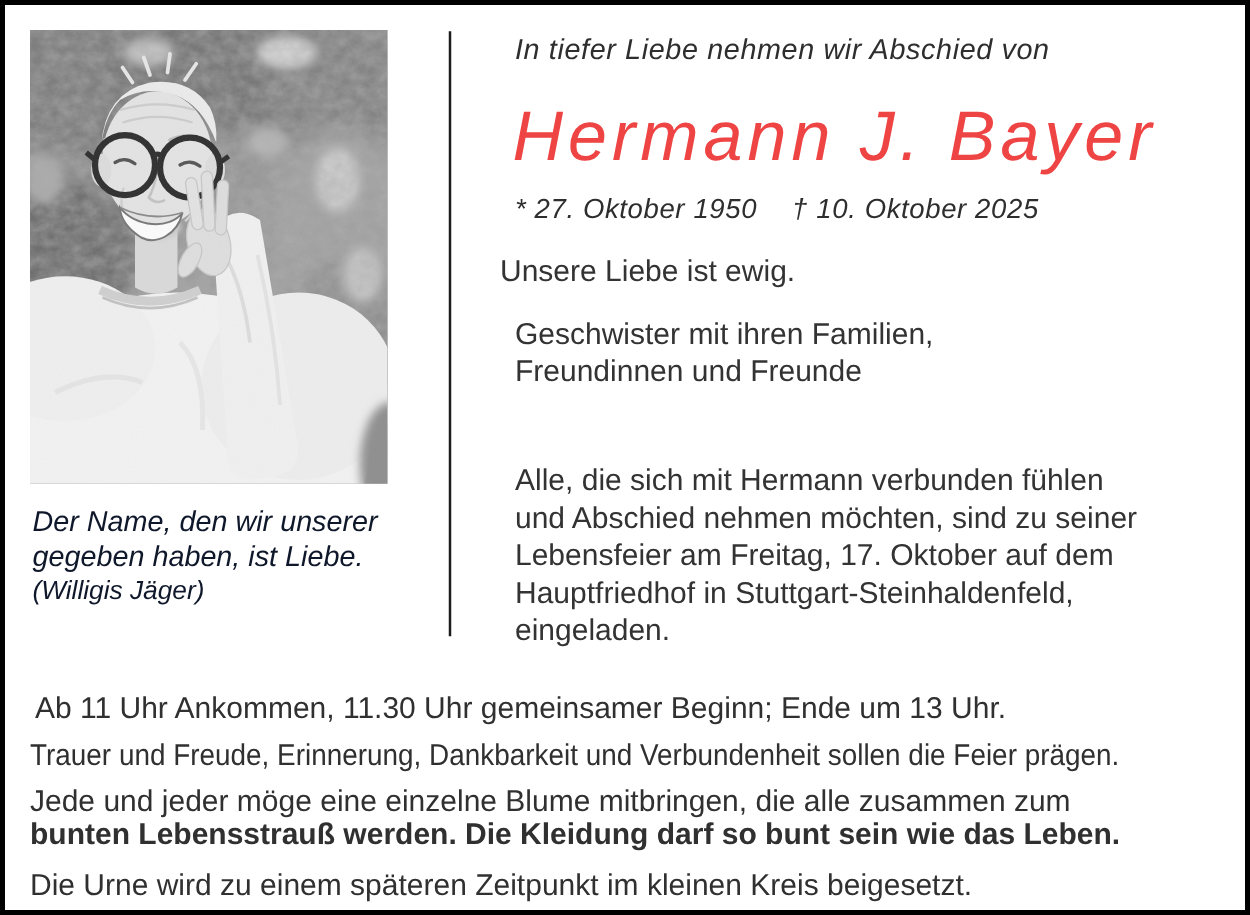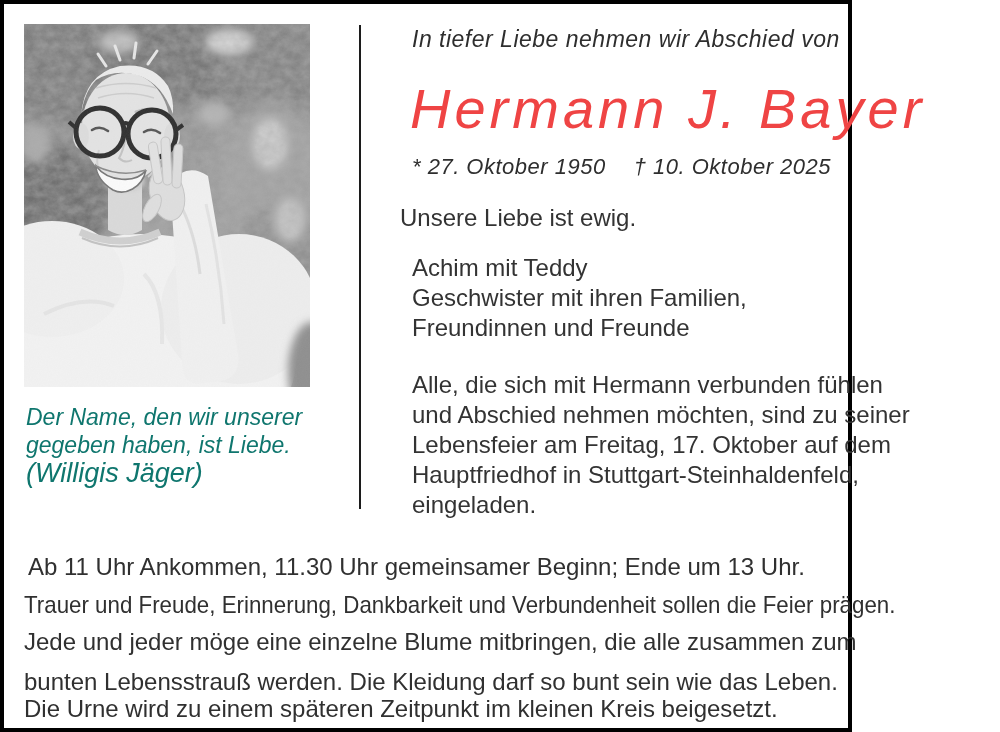--- a/index.html
+++ b/index.html
@@ -4,21 +4,21 @@
 <title></title>
 <style>
   html,body{margin:0;padding:0;background:#ffffff;}
   body{
     width:1000px;height:732px;position:relative;overflow:hidden;
     font-family:"Liberation Sans","DejaVu Sans",sans-serif;
     color:#333333;
     -webkit-font-smoothing:antialiased;
   }
   .sheet{
-    position:absolute;left:0;top:0;width:852px;height:732px;
+    position:absolute;left:0;top:0;width:1000px;height:732px;
     box-sizing:border-box;border:4px solid #000;background:#fff;
   }
   .photo{
     position:absolute;left:20px;top:20px;width:286px;height:363px;
     overflow:hidden;background:#9a9a9a;
   }
   .photo svg{display:block;width:100%;height:100%;}
   .divider{
     position:absolute;left:355px;top:21px;width:2px;height:484px;
     background:#1c1c1c;
@@ -27,28 +27,28 @@
   
   .intro{left:408px;top:22px;font-size:23px;font-style:italic;color:#2e2e2e;letter-spacing:0.5px;}
   .name{left:406px;top:75px;font-size:56px;font-style:italic;color:#ef4444;letter-spacing:4px;line-height:60px;}
   .dates{left:408px;top:150px;font-size:22px;font-style:italic;color:#2e2e2e;letter-spacing:0.5px;}
   .dates .death{display:inline-block;margin-left:28px;}
   .motto{left:396px;top:200px;font-size:24px;}
   .mourners{position:absolute;left:408px;top:249px;font-size:24px;line-height:30px;}
   .invitation{position:absolute;left:408px;top:366px;font-size:24px;line-height:30px;}
   .mourners div,.invitation div{white-space:nowrap;}
   
-  .quote{position:absolute;left:22px;top:399px;font-style:italic;font-size:23px;line-height:28px;color:#0f766e;}
-  .quote .attr{font-size:27px;}
+  .quote{position:absolute;left:22px;top:399px;font-style:italic;font-size:23px;line-height:28px;color:#0f172a;}
+  .quote .attr{font-size:21px;}
   
   .details-line{left:20px;font-size:24px;color:#303030;}
   .d1{top:549px;left:24px;text-align:right;}
   .d2{top:587px;display:inline-block;transform:scaleX(0.93);transform-origin:0 50%;}
   .d3{top:624px;}
-  .d4{top:664px;}
+  .d4{top:650px;font-weight:bold;}
   .d5{top:691px;}
 </style>
 </head>
 <body>
 
 <div class="sheet">
 
   <figure class="photo" style="margin:0">
     <svg viewBox="0 0 286 363" preserveAspectRatio="none" aria-hidden="true">
       <defs>
@@ -152,21 +152,20 @@
   <div class="divider"></div>
 
   <div class="line intro">In tiefer Liebe nehmen wir Abschied von</div>
   <div class="line name">Hermann J. Bayer</div>
   <div class="line dates">
     <span>* 27. Oktober 1950</span><span class="death">† 10. Oktober 2025</span>
   </div>
   <div class="line motto">Unsere Liebe ist ewig.</div>
 
   <div class="mourners">
-    <div>Achim mit Teddy</div>
     <div>Geschwister mit ihren Familien,</div>
     <div>Freundinnen und Freunde</div>
   </div>
 
   <div class="invitation">
     <div>Alle, die sich mit Hermann verbunden fühlen</div>
     <div>und Abschied nehmen möchten, sind zu seiner</div>
     <div>Lebensfeier am Freitag, 17. Oktober auf dem</div>
     <div>Hauptfriedhof in Stuttgart-Steinhaldenfeld,</div>
     <div>eingeladen.</div>

